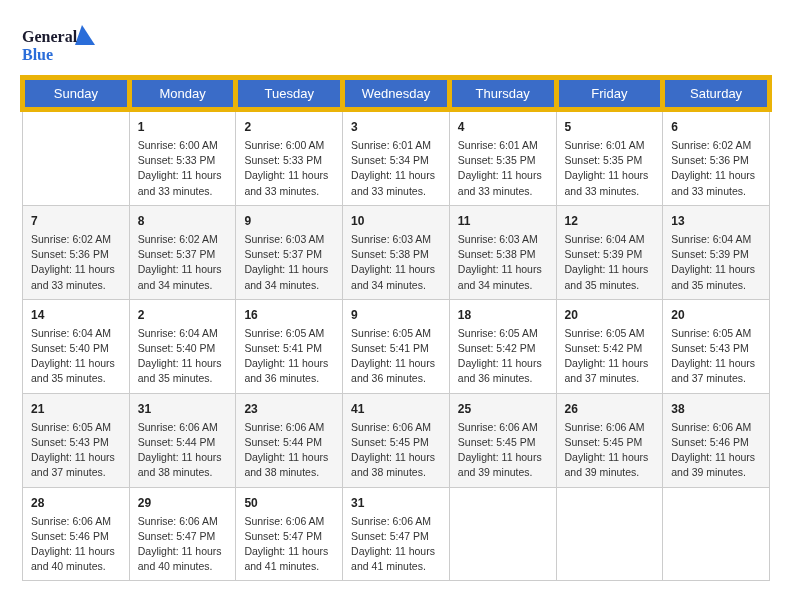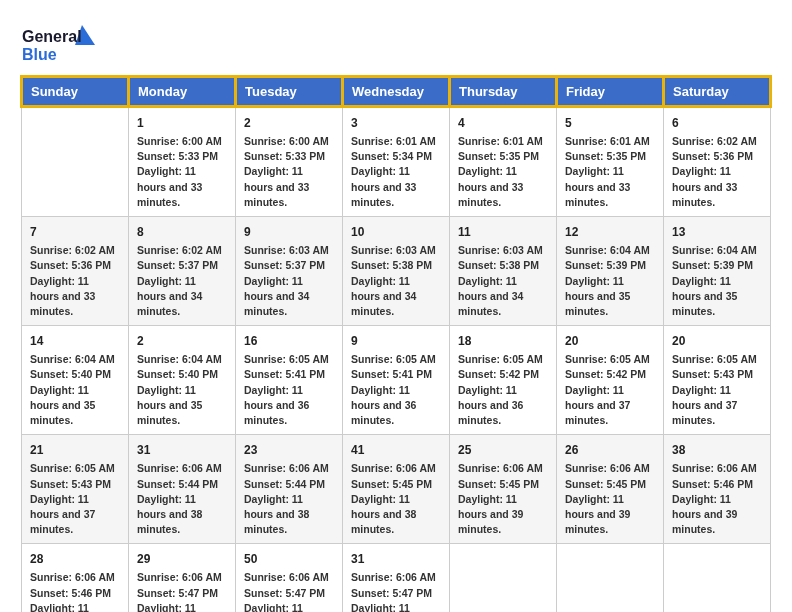--- a/index.html
+++ b/index.html
@@ -13,44 +13,45 @@
     .header {
       display: flex;
       justify-content: space-between;
       align-items: flex-start;
       margin-bottom: 10px;
     }
     .logo {
       display: flex;
       align-items: center;
       gap: 4px;
+      font-family: Liberation Serif, serif;
     }
     .title-block { text-align: right; }
     .main-title {
       font-size: 36px;
       font-weight: bold;
       color: #1a1a2e;
     }
     .subtitle {
       font-size: 16px;
       color: #333;
     }
     table {
       width: 100%;
       border-collapse: collapse;
       font-size: 11px;
     }
     thead tr th {
       background: #3a6cc8;
       color: #fff;
-      text-align: left;
+      text-align: center;
       padding: 6px 8px;
       font-size: 13px;
-      font-weight: bold;
-      border: 3px solid #eab308;
+      font-weight: normal;
+      border: 5px solid #eab308;
     }
     tbody tr td {
       border: 1px solid #ccc;
       padding: 6px 8px;
       vertical-align: top;
       color: #222;
       line-height: 1.5;
       width: calc(100% / 7);
     }
     tbody tr:nth-child(odd) td { background: #fff; }
@@ -58,21 +59,20 @@
     .day-number {
       font-weight: bold;
       font-size: 12px;
       display: block;
       margin-bottom: 2px;
     }
     .day-info {
       font-size: 10.5px;
       color: #333;
       line-height: 1.45;
-      font-weight: bold;
     }
   </style>
 </head>
 <body>
 
 <div class="header">
   <div class="logo">
       <svg width="80" height="45">
         <polygon points="62,5 75,25 55,25" fill="#2a6dd9"></polygon>
         <text x="2" y="22" font-size="16" font-weight="bold" fill="#1a1a2e">General</text>

